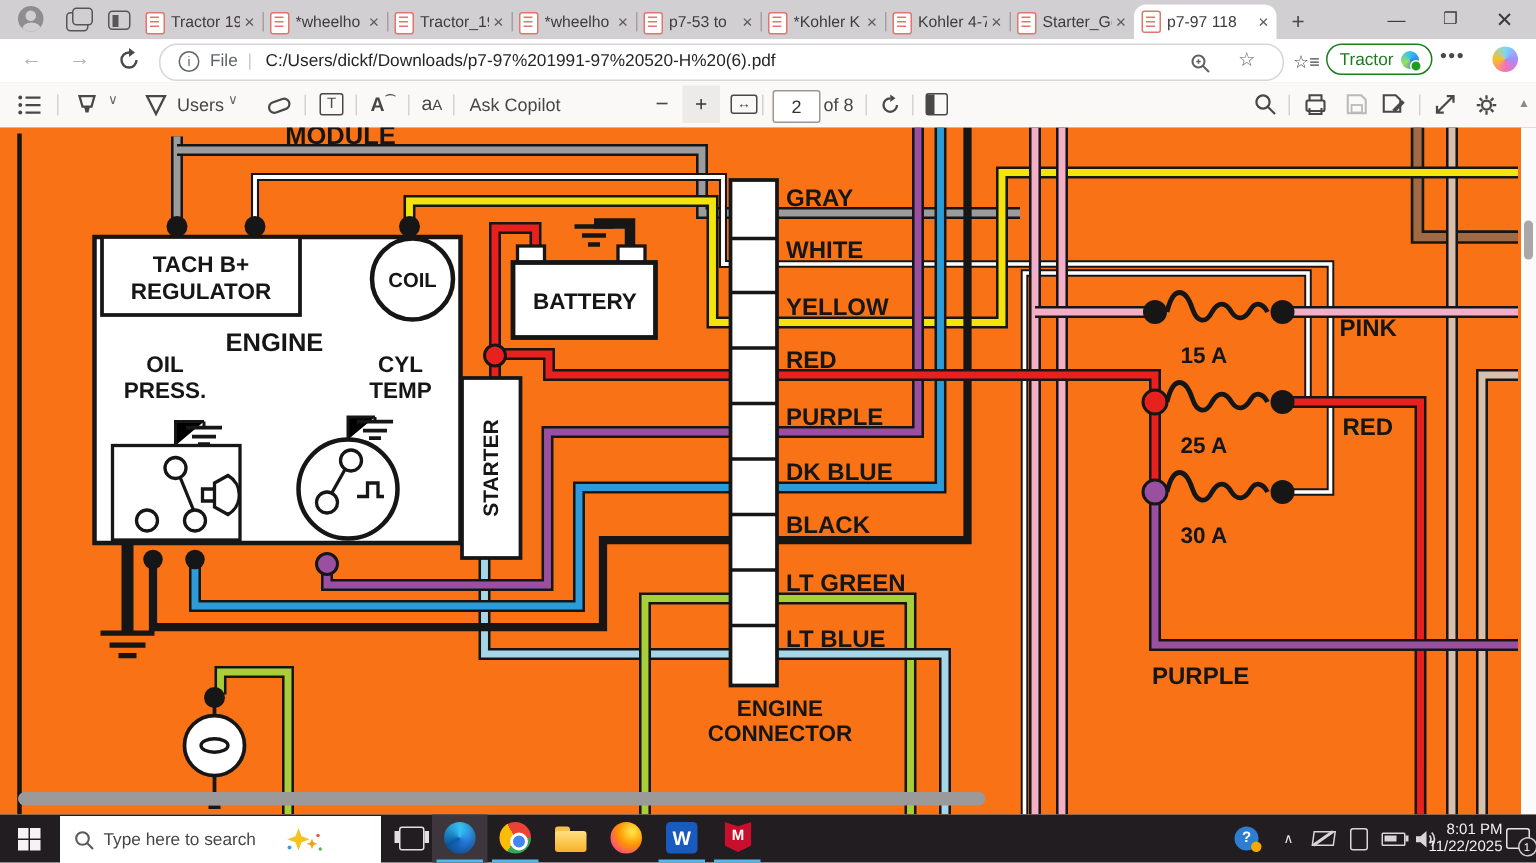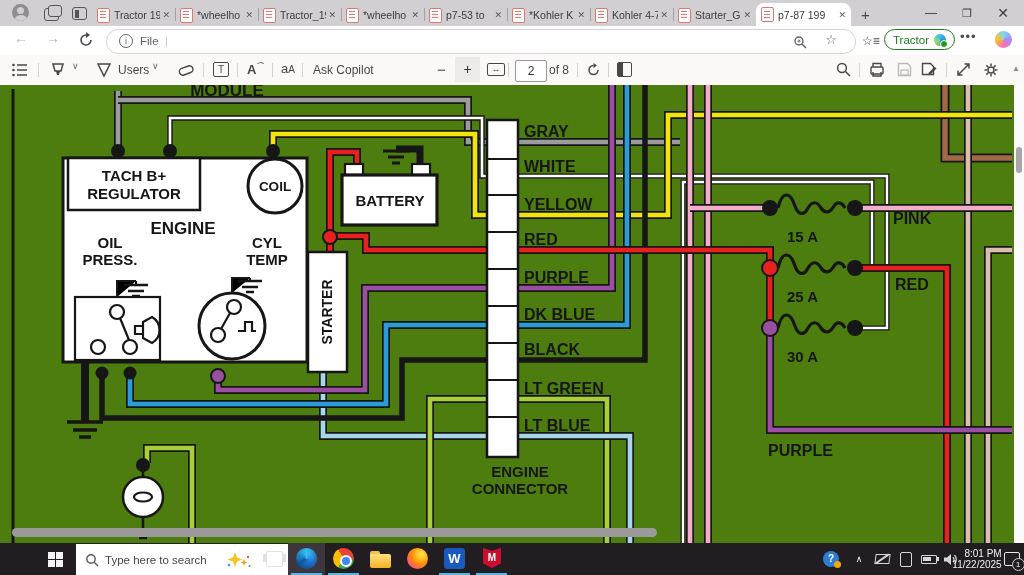--- a/index.html
+++ b/index.html
@@ -39,29 +39,29 @@
   
   #pdfbar{position:absolute;left:0;top:55px;width:1024px;height:30px;background:#faf9f8;border-bottom:1px solid #dddbd9;}
   .pb{position:absolute;top:6px;font-size:13px;color:#484644;}
   .pbsep{position:absolute;top:8px;height:14px;width:1px;background:#d4d2d0;}
   .pblabel{font-size:12px;color:#494745;}
   .pageinput{position:absolute;left:515px;top:4.5px;width:26px;height:18px;border:1px solid #9a9896;border-radius:2px;
      text-align:center;font-size:12px;color:#333;background:#fff;font-family:"Liberation Sans",sans-serif;}
   .boxico{display:inline-block;border:1.4px solid #4a4846;border-radius:2px;}
   .plusbox{position:absolute;left:455px;top:2px;width:25px;height:25px;background:#edebe9;text-align:center;line-height:25px;font-size:14px;color:#333;}
   
-  #content{position:absolute;left:0;top:85px;width:1024px;height:458px;background:#4d7c0f;}
+  #content{position:absolute;left:0;top:85px;width:1024px;height:458px;background:#f97316;}
   svg text{fill:#161616;font-family:"Liberation Sans",sans-serif;font-weight:bold;}
   .t17{font-size:17px;} .t16{font-size:16px;} .t15{font-size:15px;} .t14{font-size:14px;} .t13{font-size:13.5px;}
   #vscroll{position:absolute;right:0;top:0;width:10px;height:458px;background:#fbfbfb;}
   #vthumb{position:absolute;right:2px;top:62px;width:6px;height:26px;border-radius:3px;background:#a9a7a7;}
   #hscroll{position:absolute;left:12px;top:443px;width:645px;height:9px;border-radius:4.5px;background:#9b9999;}
   
   #taskbar{position:absolute;left:0;top:543px;width:1024px;height:32px;background:#211d21;}
-  .tb{position:absolute;top:1px;height:32px;margin-left:36px;}
+  .tb{position:absolute;top:1px;height:32px;}
   #startbtn{left:0;width:40px;}
   .winlogo{position:absolute;left:12px;top:8px;width:15px;height:15px;
      background:linear-gradient(#e8e6e8,#e8e6e8);display:grid;grid-template-columns:7px 7px;grid-gap:1px;background:none;}
   .winlogo i{background:#f5f3f5;width:7px;height:7px;}
   #searchbox{left:40px;width:214px;background:#fff;display:flex;align-items:center;}
   #searchbox .ph{font-size:11.5px;color:#464646;margin-left:6px;}
   .slot{position:absolute;top:0;width:37px;height:32px;}
   .slot .ul{position:absolute;left:3px;bottom:0;width:31px;height:2.5px;background:#55b7e8;}
   .appico{position:absolute;left:8px;top:5px;width:21px;height:21px;}
   .tray{position:absolute;top:0;height:32px;display:flex;align-items:center;justify-content:center;color:#e8e6e8;}
@@ -117,41 +117,42 @@
         <span class="tabclose">✕</span>
       </div>
     <div class="tab">
         <span class="sep"></span>
         <span class="pdfico"></span>
         <span class="tablabel">Starter_Ge</span>
         <span class="tabclose">✕</span>
       </div>
     <div class="tab active">
         <span class="pdfico"></span>
-        <span class="tablabel">p7-87 199</span>
+        <span class="tablabel">p7-97 118</span>
         <span class="tabclose">✕</span>
       </div>
     <span class="newtab">+</span>
   </div>
   <span class="winctl" style="right:78px">—</span>
   <span class="winctl" style="right:42px;font-size:11px">❐</span>
   <span class="winctl" style="right:6px;font-size:14px">✕</span>
 </div>
 
 <div id="addrbar">
   <span class="navbtn" style="left:14px;color:#b4b2b4">←</span>
   <span class="navbtn" style="left:46px;color:#b4b2b4">→</span>
   <svg class="abs" style="left:78px;top:6px" width="16" height="16" viewBox="0 0 16 16">
     <path d="M13,8 A5,5 0 1 1 8,3" stroke="#4a484a" stroke-width="1.6" fill="none"></path>
       <path d="M8,0 L12,3 L8,6 Z" fill="#4a484a"></path>
   </svg>
   <div id="urlpill">
     <span class="pillico" style="left:12px;width:12px;height:12px;border:1px solid #5f6368;border-radius:50%;text-align:center;line-height:12px;font-size:9px;">i</span>
     <span class="urltxt" style="left:33px;color:#5f6368">File</span>
     <span class="urltxt" style="left:58px;color:#c9c7c9">|</span>
+    <span class="urltxt" style="left:70px">C:/Users/dickf/Downloads/p7-97%201991-97%20520-H%20(6).pdf</span>
     <svg class="abs" style="right:48px;top:5px" width="14" height="14" viewBox="0 0 14 14">
       <circle cx="6" cy="6" r="4" stroke="#5f6368" stroke-width="1.4" fill="none"></circle>
         <path d="M9,9 L13,13" stroke="#5f6368" stroke-width="1.4"></path>
         <path d="M4.5,6 h3 M6,4.5 v3" stroke="#5f6368" stroke-width="1"></path>
     </svg>
     <span class="pillico" style="right:18px;font-size:13px;top:2px">☆</span>
   </div>
   <span class="abs" style="left:862px;top:8px;font-size:12px;color:#4a484a">☆≡</span>
   <div id="updatebtn">
     <span>Tractor</span>

